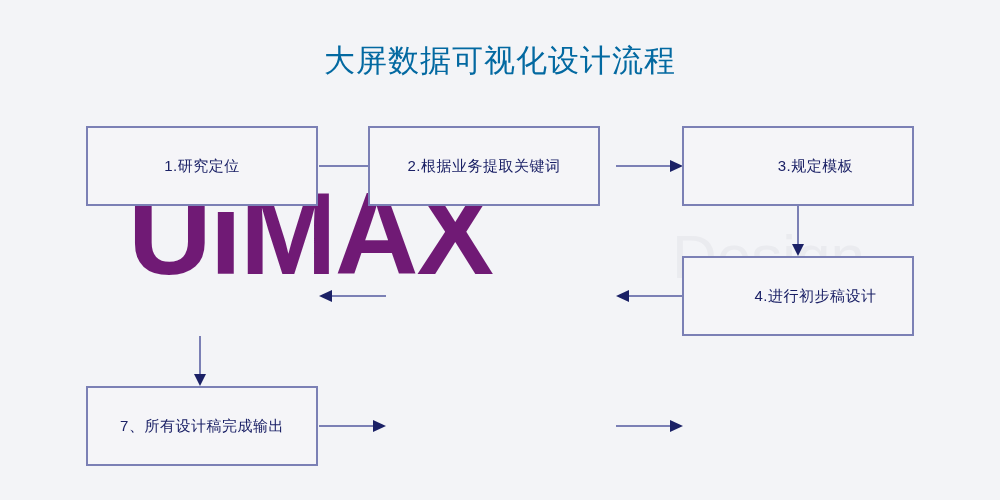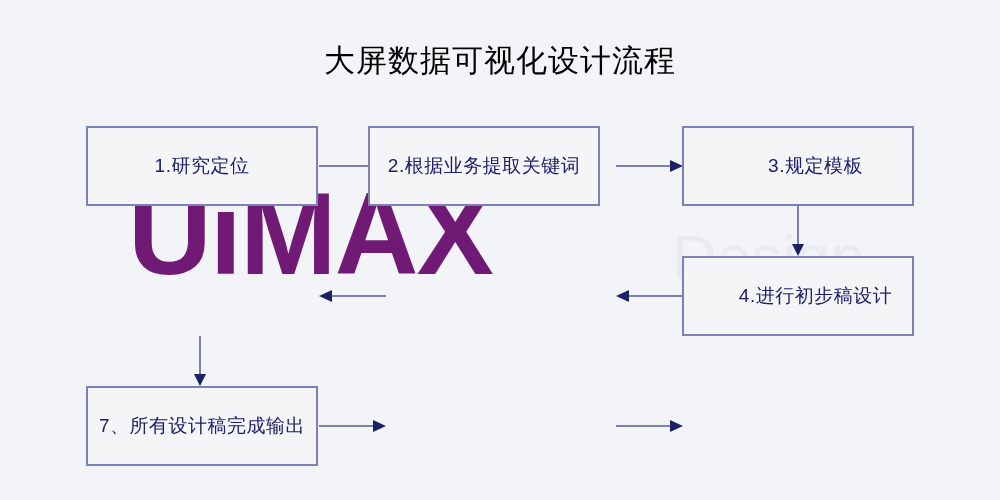--- a/index.html
+++ b/index.html
@@ -65,40 +65,40 @@
   }
 
   
   #title {
     position: absolute;
     left: 0;
     top: 41px;
     width: 1000px;
     text-align: center;
     font-size: 31px;
-    color: #000000;
+    color: #0369a1;
     letter-spacing: 1px;
     line-height: 40px;
     z-index: 3;
   }
 
   
   .node {
     position: absolute;
     width: 232px;
     height: 80px;
     border: 2px solid #7b80b5;
     background: #f5f5f8;
     display: flex;
     align-items: center;
     justify-content: center;
     z-index: 2;
   }
   .node .node-label {
-    font-size: 19px;
+    font-size: 15px;
     color: #1b2166;
     letter-spacing: 0.5px;
     white-space: nowrap;
   }
 
   
   .c1 { left: 86px; }
   .c2 { left: 368px; }
   .c3 { left: 682px; padding-left: 35px; }
   .r1 { top: 126px; }

